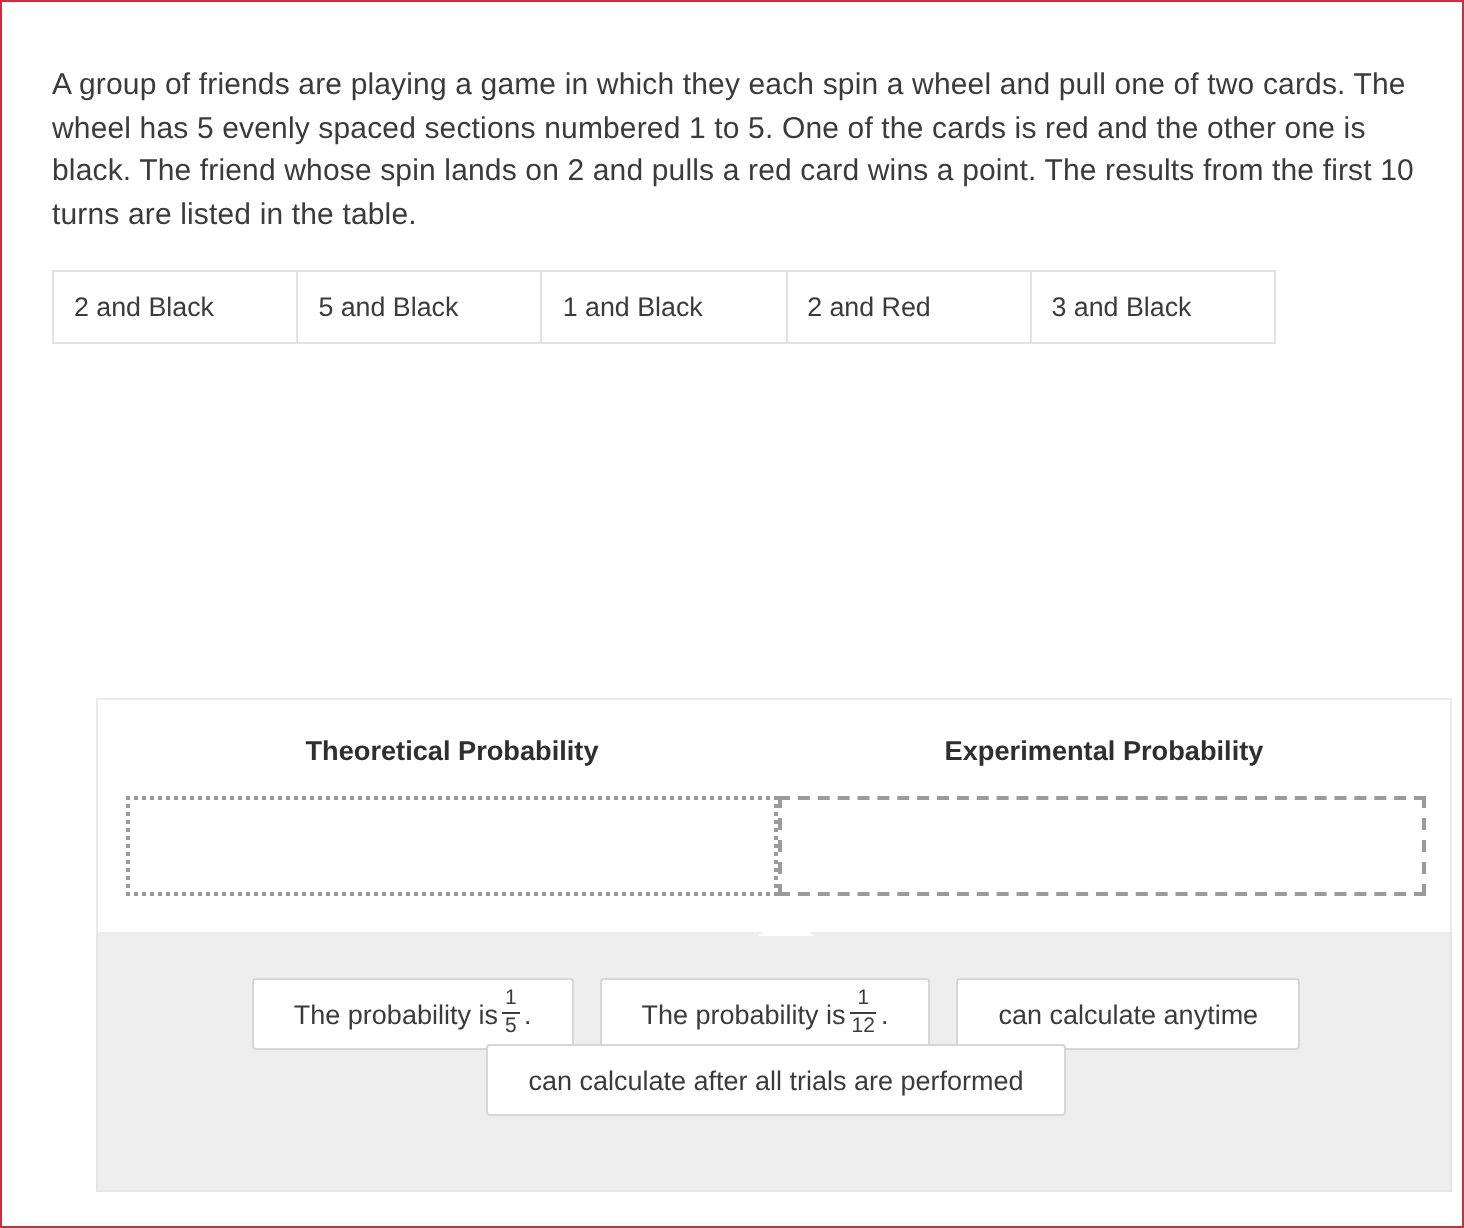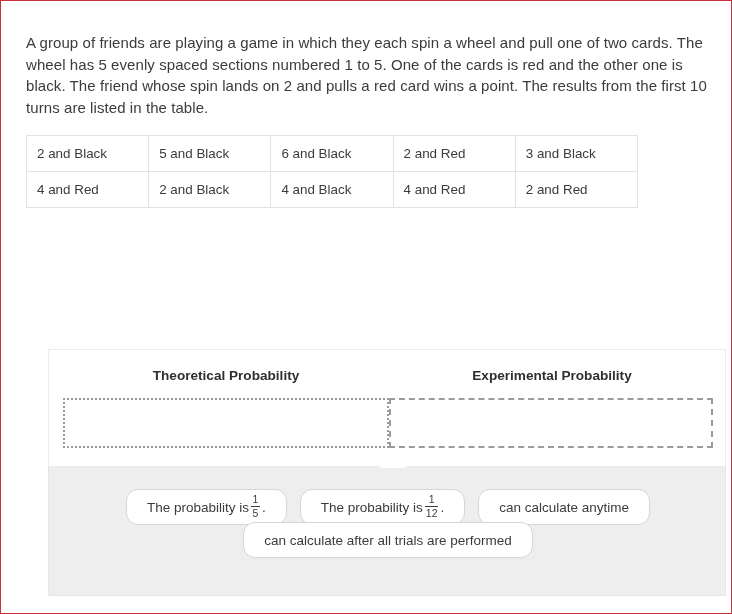--- a/index.html
+++ b/index.html
@@ -173,21 +173,21 @@
     align-items: flex-start;
     gap: 13px;
   }
   .chip-row.row1 { top: 22px; }
   .chip-row.row2 { top: 55px; }
 
   .chip {
     box-sizing: border-box;
     background: #ffffff;
     border: 1px solid #d6d6d6;
-    border-radius: 12px;
+    border-radius: 2px;
     height: 36px;
     padding: 0 20px;
     display: flex;
     align-items: center;
     justify-content: center;
     font-size: 13.5px;
     color: #3b3b3b;
     white-space: nowrap;
     cursor: move;
   }
@@ -227,30 +227,23 @@
 <div id="page-frame">
   <div id="content">
 
     <div class="prompt">A group of friends are playing a game in which they each spin a wheel and pull one of two cards. The wheel has 5 evenly spaced sections numbered 1 to 5. One of the cards is red and the other one is black. The friend whose spin lands on 2 and pulls a red card wins a point. The results from the first 10 turns are listed in the table.</div>
 
     <table class="results-table">
       <tbody>
         <tr>
           <td>2 and Black</td>
           <td>5 and Black</td>
-          <td>6 and Black</td>
+          <td>1 and Black</td>
           <td>2 and Red</td>
           <td>3 and Black</td>
-        </tr>
-        <tr>
-          <td>4 and Red</td>
-          <td>2 and Black</td>
-          <td>4 and Black</td>
-          <td>4 and Red</td>
-          <td>2 and Red</td>
         </tr>
       </tbody>
     </table>
 
 
     <div id="dnd-widget">
 
       <div id="dropzone-card">
         <div class="zone-headers">
           <div class="zone-header left">Theoretical Probability</div>

